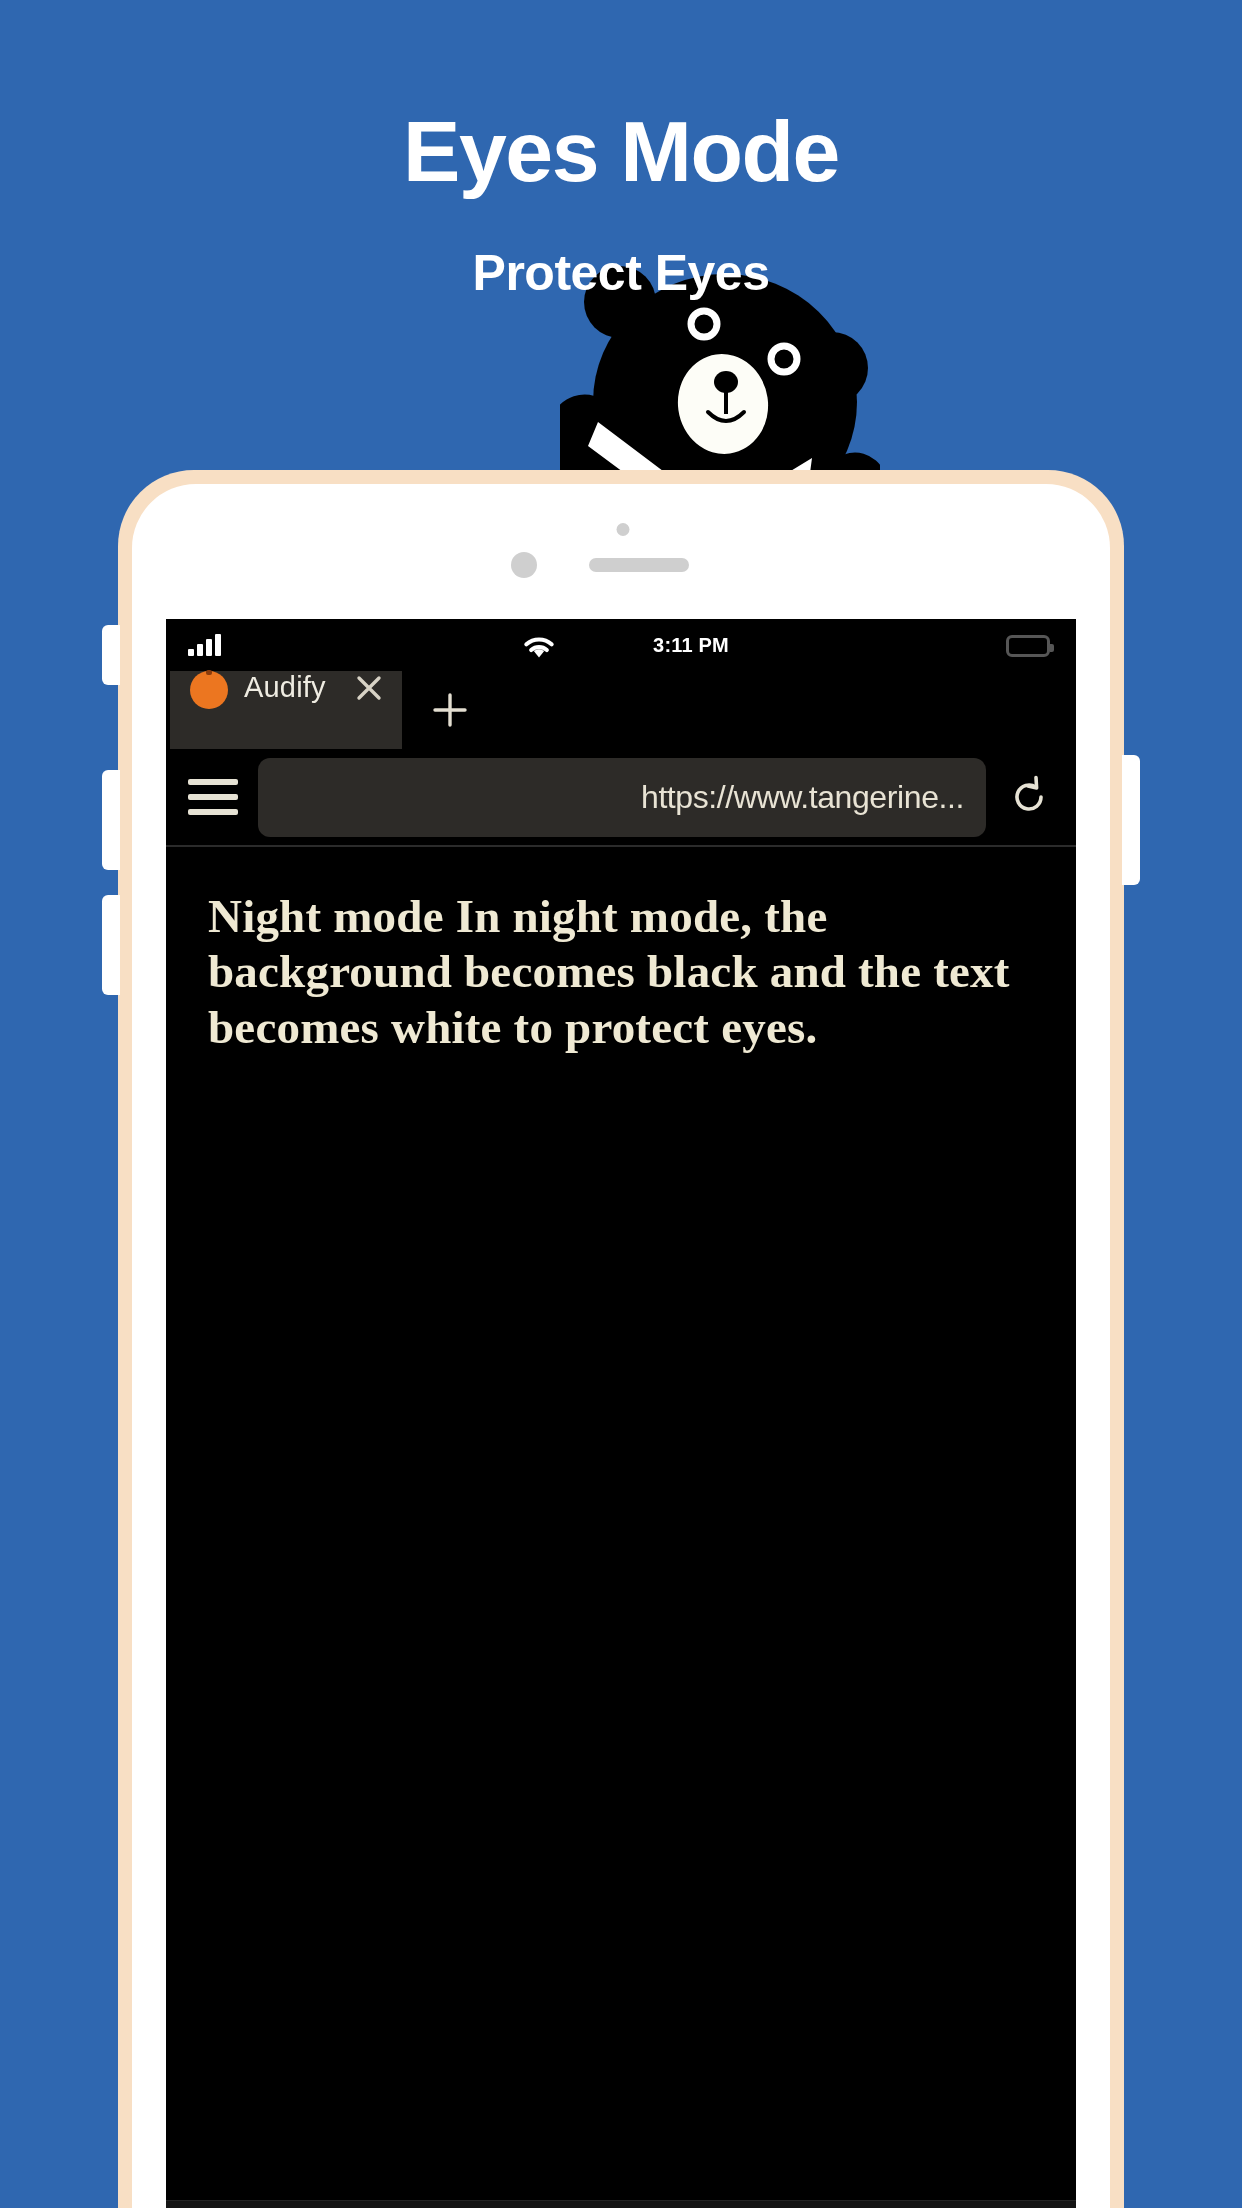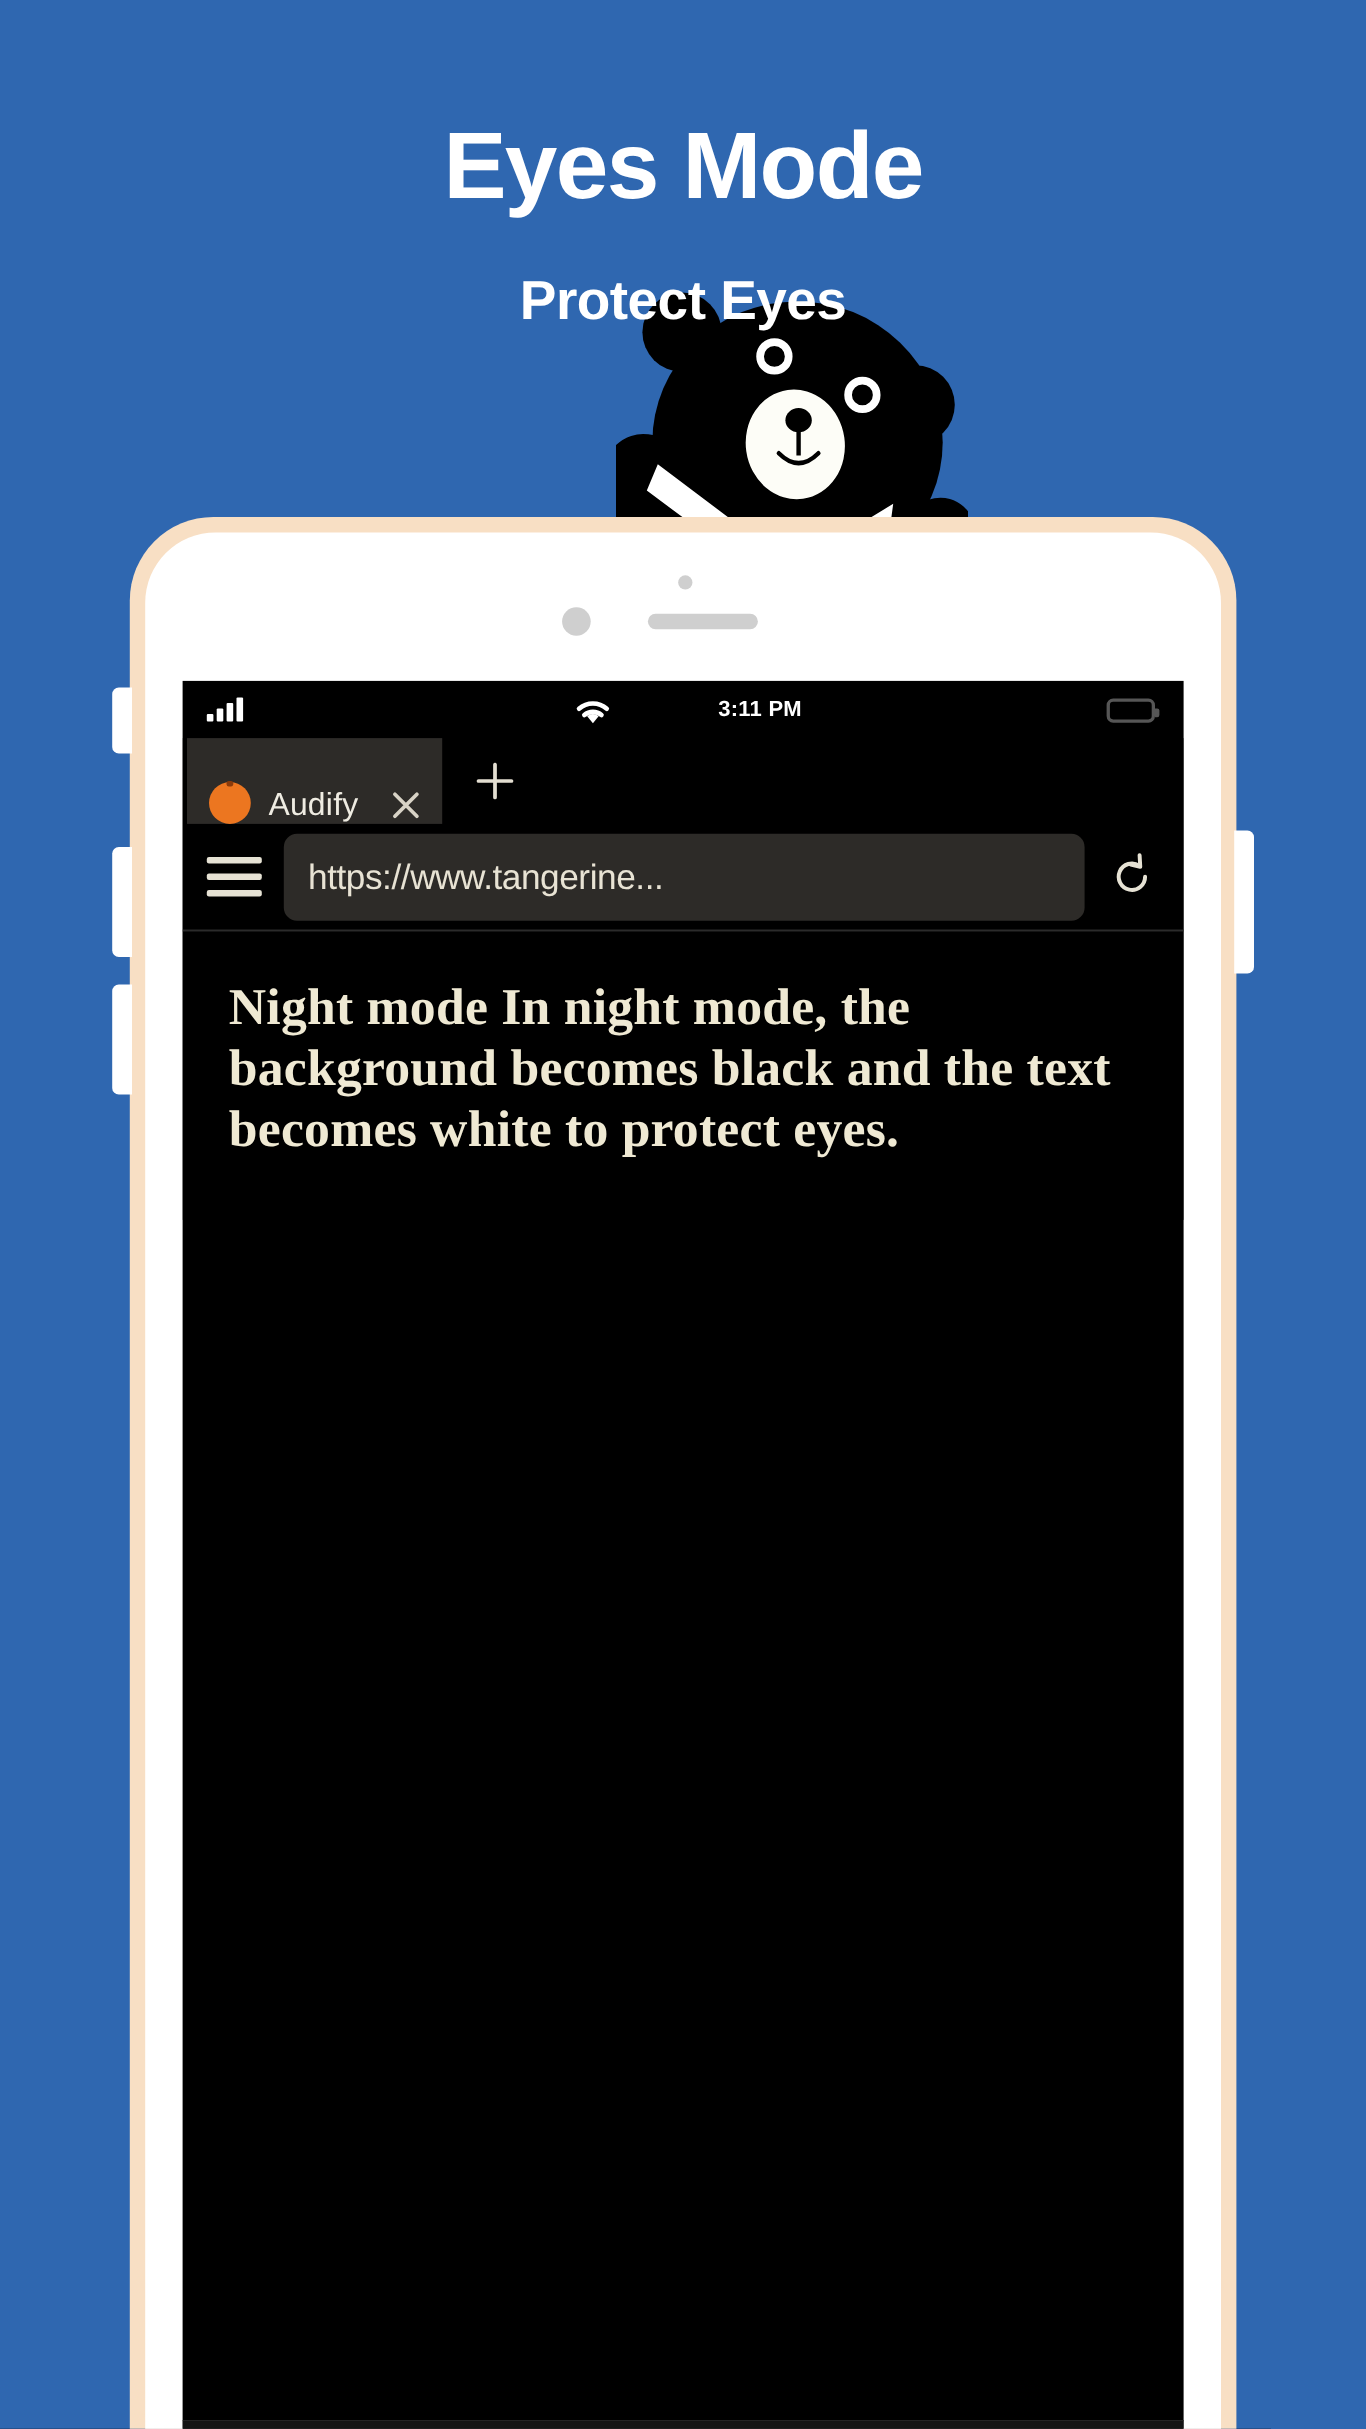--- a/index.html
+++ b/index.html
@@ -218,21 +218,21 @@
   
   .tabstrip {
     display: flex;
     align-items: center;
     height: 78px;
     background: #000000;
     padding-left: 4px;
   }
   .tab {
     display: flex;
-    align-items: flex-end;
+    align-items: flex-start;
     gap: 16px;
     background: #2d2b28;
     height: 78px;
     padding: 0 16px 0 20px;
     width: 232px;
     box-sizing: border-box;
   }
   .tab-favicon {
     width: 38px;
     height: 38px;
@@ -295,20 +295,21 @@
   }
   .urlfield {
     flex: 1 1 auto;
     background: #2d2b28;
     border-radius: 12px;
     height: 79px;
     display: flex;
     align-items: center;
     padding: 0 22px;
     box-sizing: border-box;
+    justify-content: flex-end;
   }
   .urltext {
     color: #e8e3d4;
     font-size: 32px;
     white-space: nowrap;
     overflow: hidden;
     letter-spacing: -0.4px;
   }
   .reload {
     flex: 0 0 auto;

